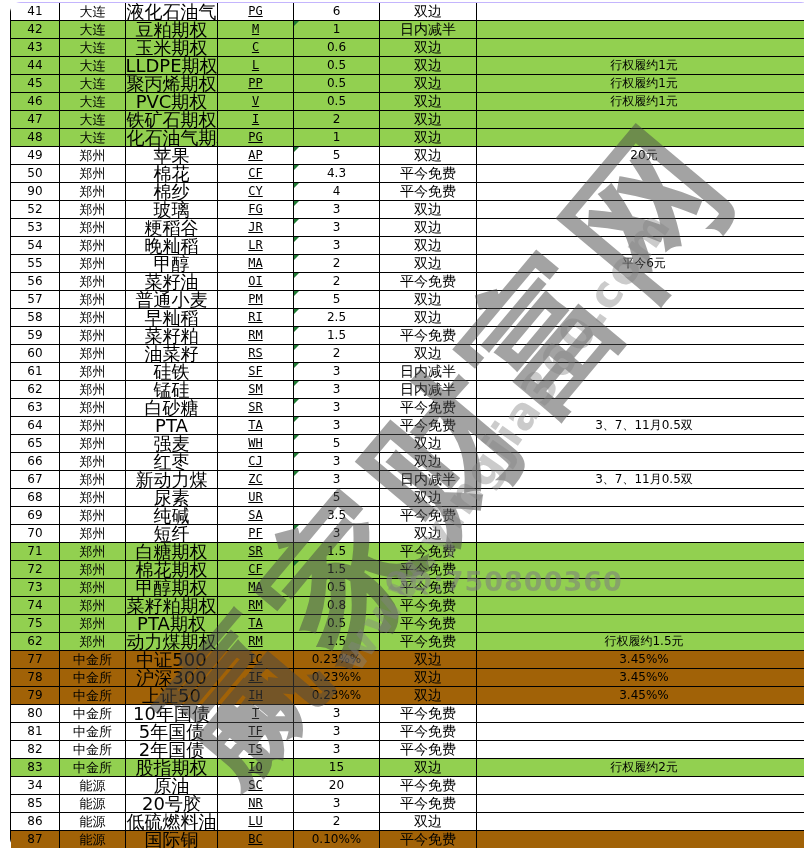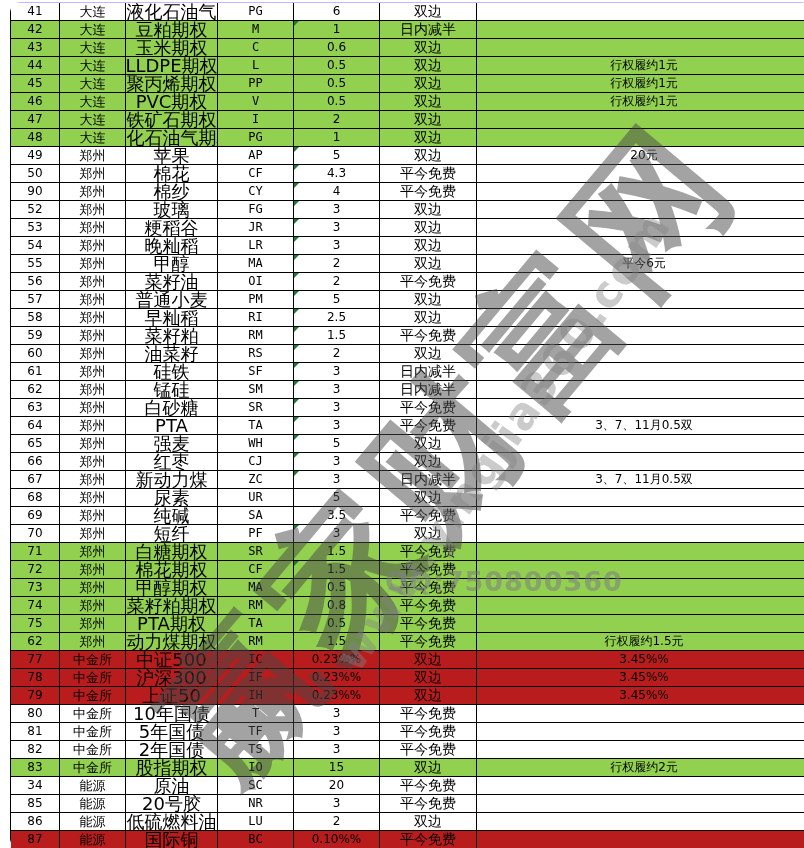--- a/index.html
+++ b/index.html
@@ -29,26 +29,26 @@
     font-size:12px; line-height:17px;
     color:#000;
     position:relative;
     overflow:hidden;
     white-space:nowrap;
     background:#ffffff;
   }
   .c0 { width:49px; }
   .c1 { width:66px; font-size:13px;text-align:center; }
   .c2 { width:92px; font-size:18px;text-align:right; }
-  .c3 { width:76px; font-family:"DejaVu Sans Mono", monospace; }
+  .c3 { width:76px; font-family:"DejaVu Sans Mono", monospace;text-decoration:underline; }
   .c4 { width:86px; }
   .c5 { width:97px; font-size:14px; }
   .c6 { width:335px; }
   .bg-green  { background:#92D050; }
-  .bg-yellow { background:#b91c1c; }
+  .bg-yellow { background:#a16207; }
   .marker::before {
     content:"";
     position:absolute; left:0; top:0;
     width:0; height:0;
     border-top:5px solid #1f7a33;
     border-right:5px solid transparent;
   }
   .wm {
     position:absolute;
     pointer-events:none;

